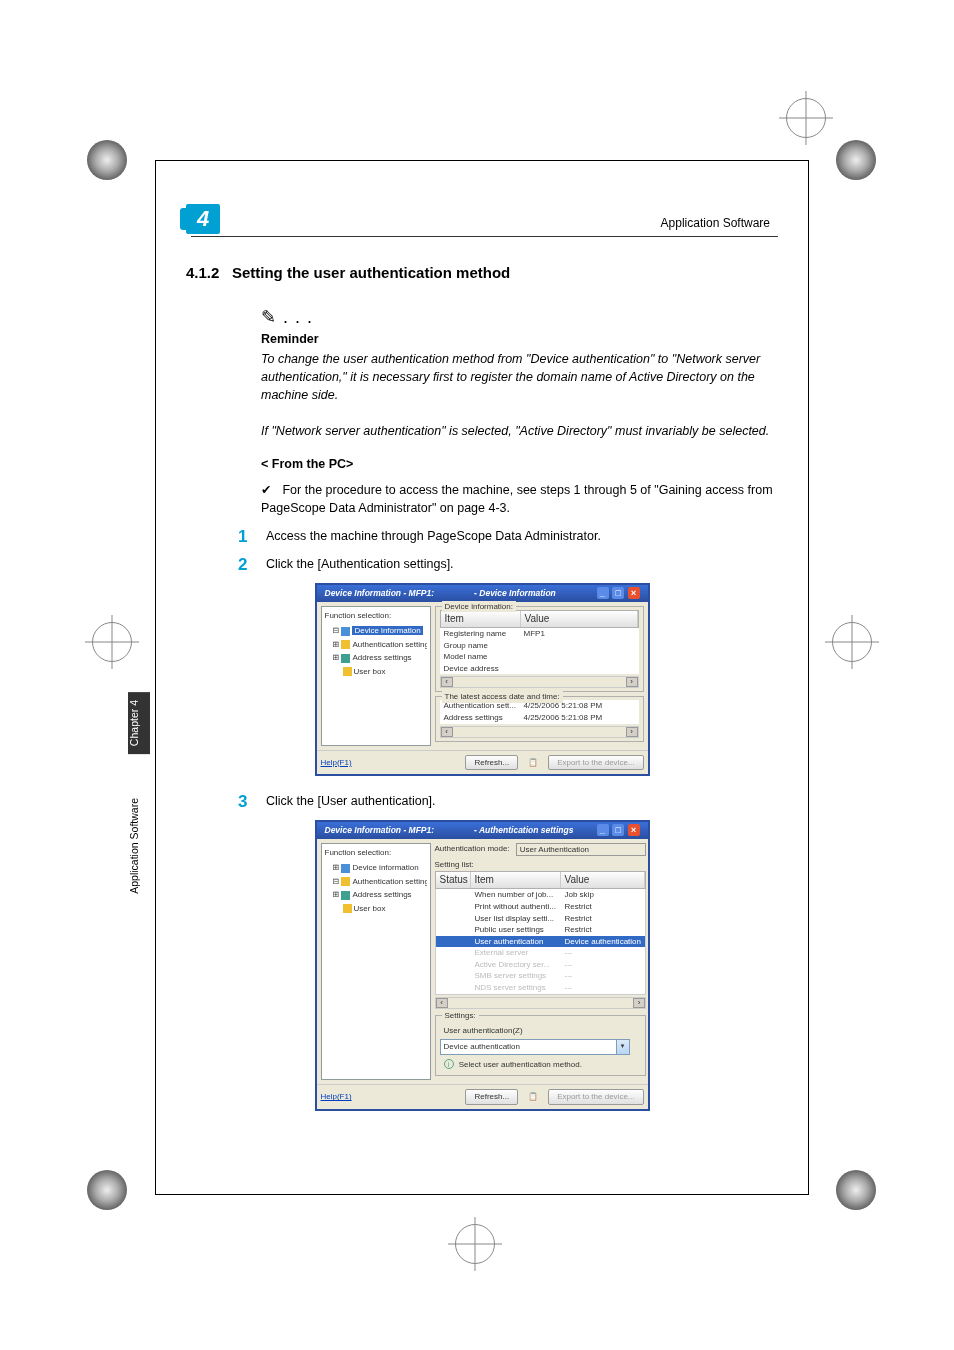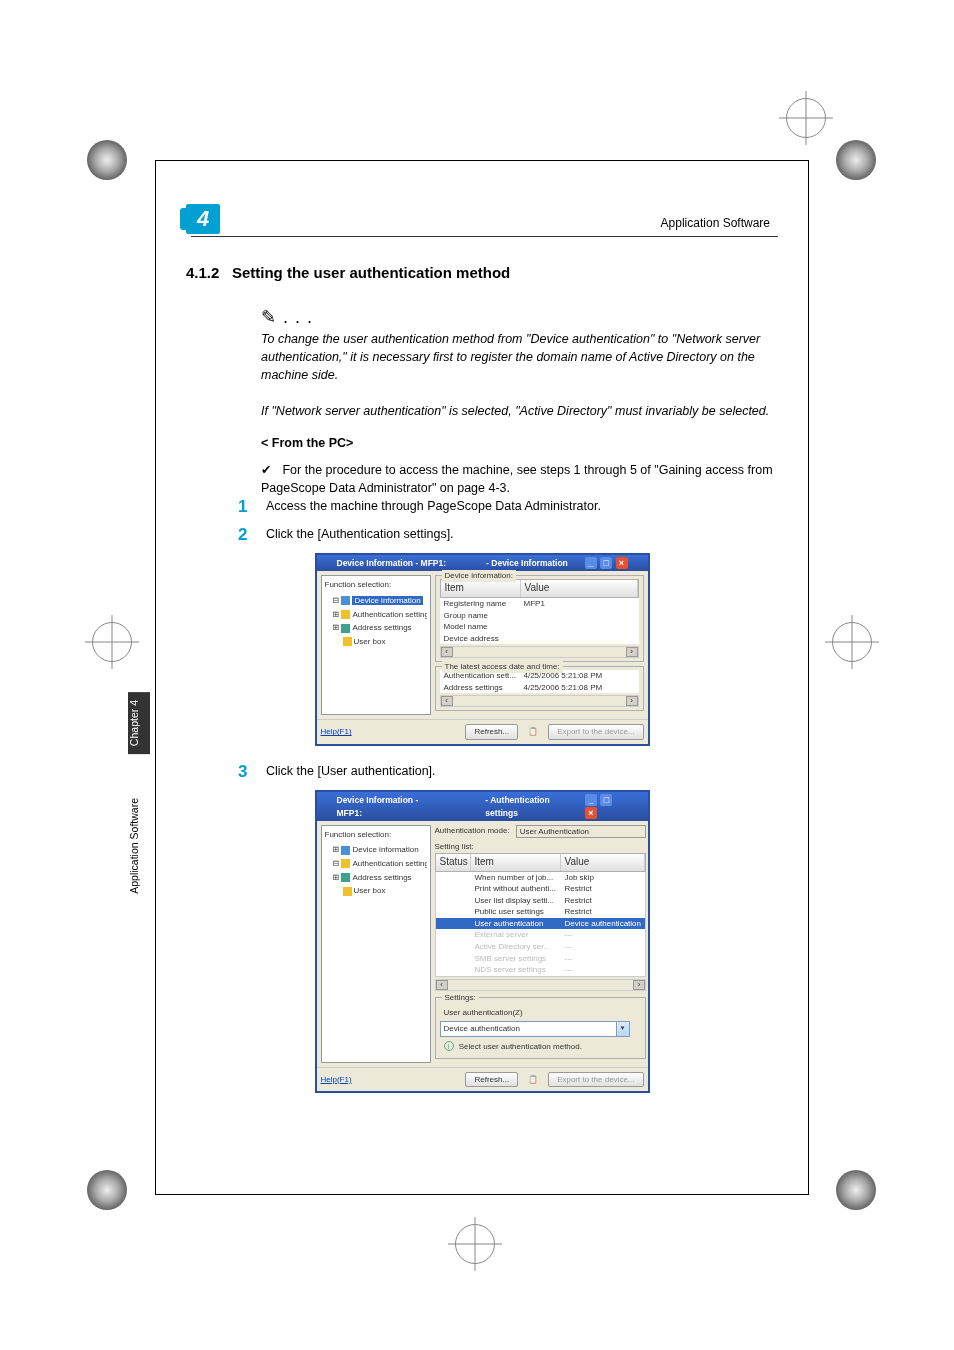--- a/index.html
+++ b/index.html
@@ -84,21 +84,21 @@
   }
   .reminder-icon {
     font-size: 18px;
     margin-left: 75px;
     letter-spacing: 1px;
   }
   .reminder-block { margin-left: 75px; }
   .reminder-label { font-weight: bold; margin-bottom: 2px; }
   .italic { font-style: italic; }
   .subhead { font-weight: bold; margin: 14px 0 8px 75px; }
-  .body-para { margin-left: 75px; }
+  .body-para { margin-left: 75px; margin-bottom: 10px; }
   .check { display: inline-block; width: 18px; }
   ol.steps { list-style: none; margin-left: 52px; }
   ol.steps li { margin-bottom: 10px; position: relative; padding-left: 28px; }
   .step-num {
     position: absolute; left: 0; top: -2px;
     color: #00a0d2;
     font-size: 17px;
     font-weight: bold;
   }
   .screenshot {
@@ -108,23 +108,24 @@
     background: #ece9d8;
     font-size: 8px;
     color: #333;
   }
   .titlebar {
     background: linear-gradient(to bottom, #3a6fd8, #2a4ea0);
     color: #fff;
     display: flex;
     align-items: center;
     justify-content: space-between;
-    padding: 2px 20px;
+    padding: 2px 8px;
     font-size: 8.5px;
     font-weight: bold;
+    font-style: italic;
   }
   .titlebar .winbtns span {
     display: inline-block;
     width: 12px; height: 12px;
     margin-left: 1px;
     text-align: center;
     line-height: 12px;
     font-size: 9px;
     font-weight: bold;
     border-radius: 2px;
@@ -287,20 +288,21 @@
   <div class="sidetab sidetab-light">Application Software</div>
 
   <div class="content">
     <h2 class="section">
       <span>4.1.2</span>&nbsp;&nbsp;
       <span>Setting the user authentication method</span>
     </h2>
 
     <div class="reminder-icon">✎ . . .</div>
     <div class="reminder-block">
+      <div class="reminder-label">Reminder</div>
       <div class="italic">To change the user authentication method from "Device authentication" to "Network server authentication," it is necessary first to register the domain name of Active Directory on the machine side.</div>
       <br>
       <div class="italic">If "Network server authentication" is selected, "Active Directory" must invariably be selected.</div>
     </div>
 
     <div class="subhead">&lt; From the PC&gt;</div>
 
     <div class="body-para">
       <span class="check">✔</span>
       <span>For the procedure to access the machine, see steps 1 through 5 of "Gaining access from PageScope Data Administrator" on page 4-3.</span>

